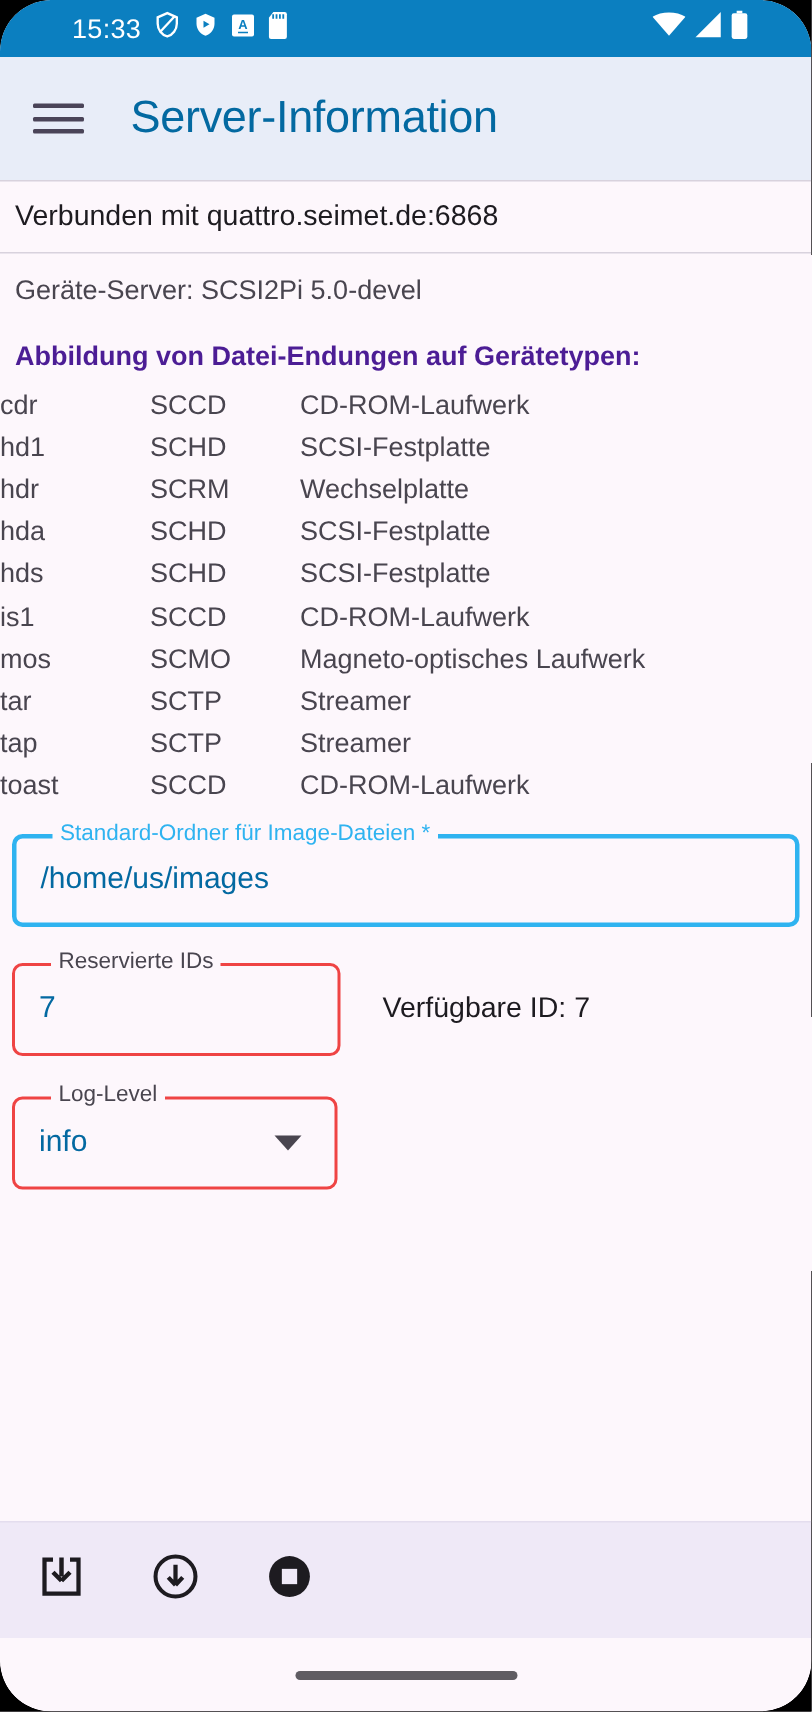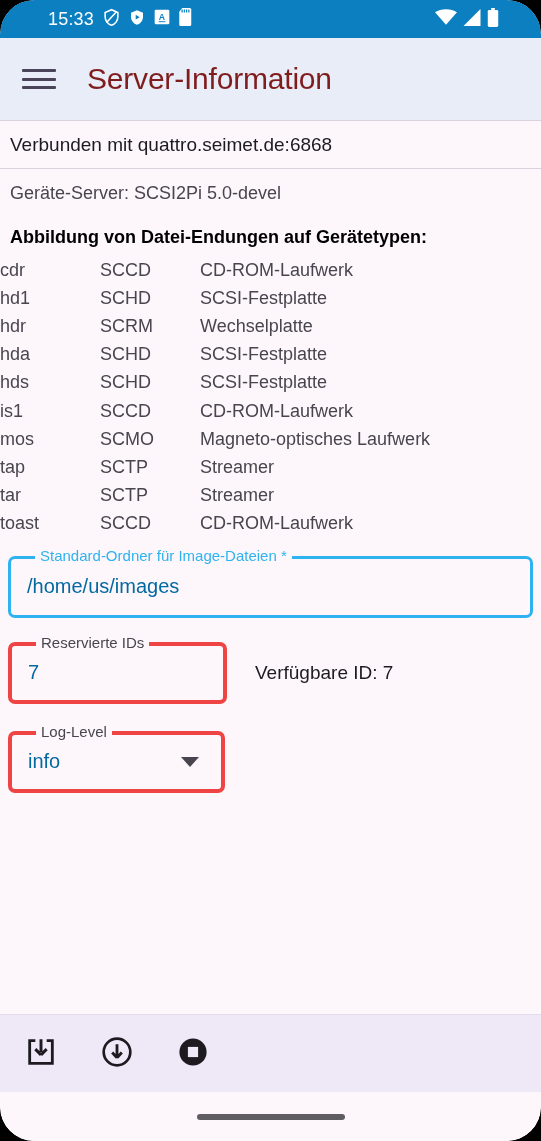--- a/index.html
+++ b/index.html
@@ -77,21 +77,21 @@
   }
   .hamburger span {
     display: block;
     height: 3px;
     background: #4a4458;
     border-radius: 1px;
   }
   .appbar-title {
     margin-left: 31px;
     font-size: 30px;
-    color: #7f1d1d;
+    color: #0369a1;
     letter-spacing: -0.2px;
   }
 
   
   .content {
     flex: 1 1 auto;
     background: #fdf7fc;
     overflow: hidden;
     position: relative;
   }
@@ -107,42 +107,42 @@
   }
   .server-row {
     padding: 14px 10px 4px 10px;
     font-size: 18px;
     color: #49454f;
   }
   .map-title {
     padding: 19px 10px 6px 10px;
     font-size: 18px;
     font-weight: bold;
-    color: #000000;
+    color: #4c1d95;
   }
   table.devmap {
     width: 100%;
     border-collapse: collapse;
     margin-top: 2px;
   }
   table.devmap td {
     font-size: 18px;
     color: #49454f;
     padding: 3.6px 0;
     vertical-align: top;
   }
   td.c1 { width: 100px; padding-left: 22px; }
   td.c2 { width: 100px; }
   td.c3 { }
 
   
   .field-wrap { position: relative; }
   .outlined {
     position: relative;
-    border: 4px solid #ef4444;
+    border: 2px solid #ef4444;
     border-radius: 7px;
     background: transparent;
     height: 62px;
     display: flex;
     align-items: center;
     padding: 0 16px;
   }
   .outlined.focused {
     border-color: #2fb3f0;
     border-width: 3px;
@@ -327,26 +327,26 @@
               <td class="c1">is1</td>
               <td class="c2">SCCD</td>
               <td class="c3">CD-ROM-Laufwerk</td>
             </tr>
             <tr>
               <td class="c1">mos</td>
               <td class="c2">SCMO</td>
               <td class="c3">Magneto-optisches Laufwerk</td>
             </tr>
             <tr>
-              <td class="c1">tap</td>
+              <td class="c1">tar</td>
               <td class="c2">SCTP</td>
               <td class="c3">Streamer</td>
             </tr>
             <tr>
-              <td class="c1">tar</td>
+              <td class="c1">tap</td>
               <td class="c2">SCTP</td>
               <td class="c3">Streamer</td>
             </tr>
             <tr>
               <td class="c1">toast</td>
               <td class="c2">SCCD</td>
               <td class="c3">CD-ROM-Laufwerk</td>
             </tr>
           </tbody>
       </table>

